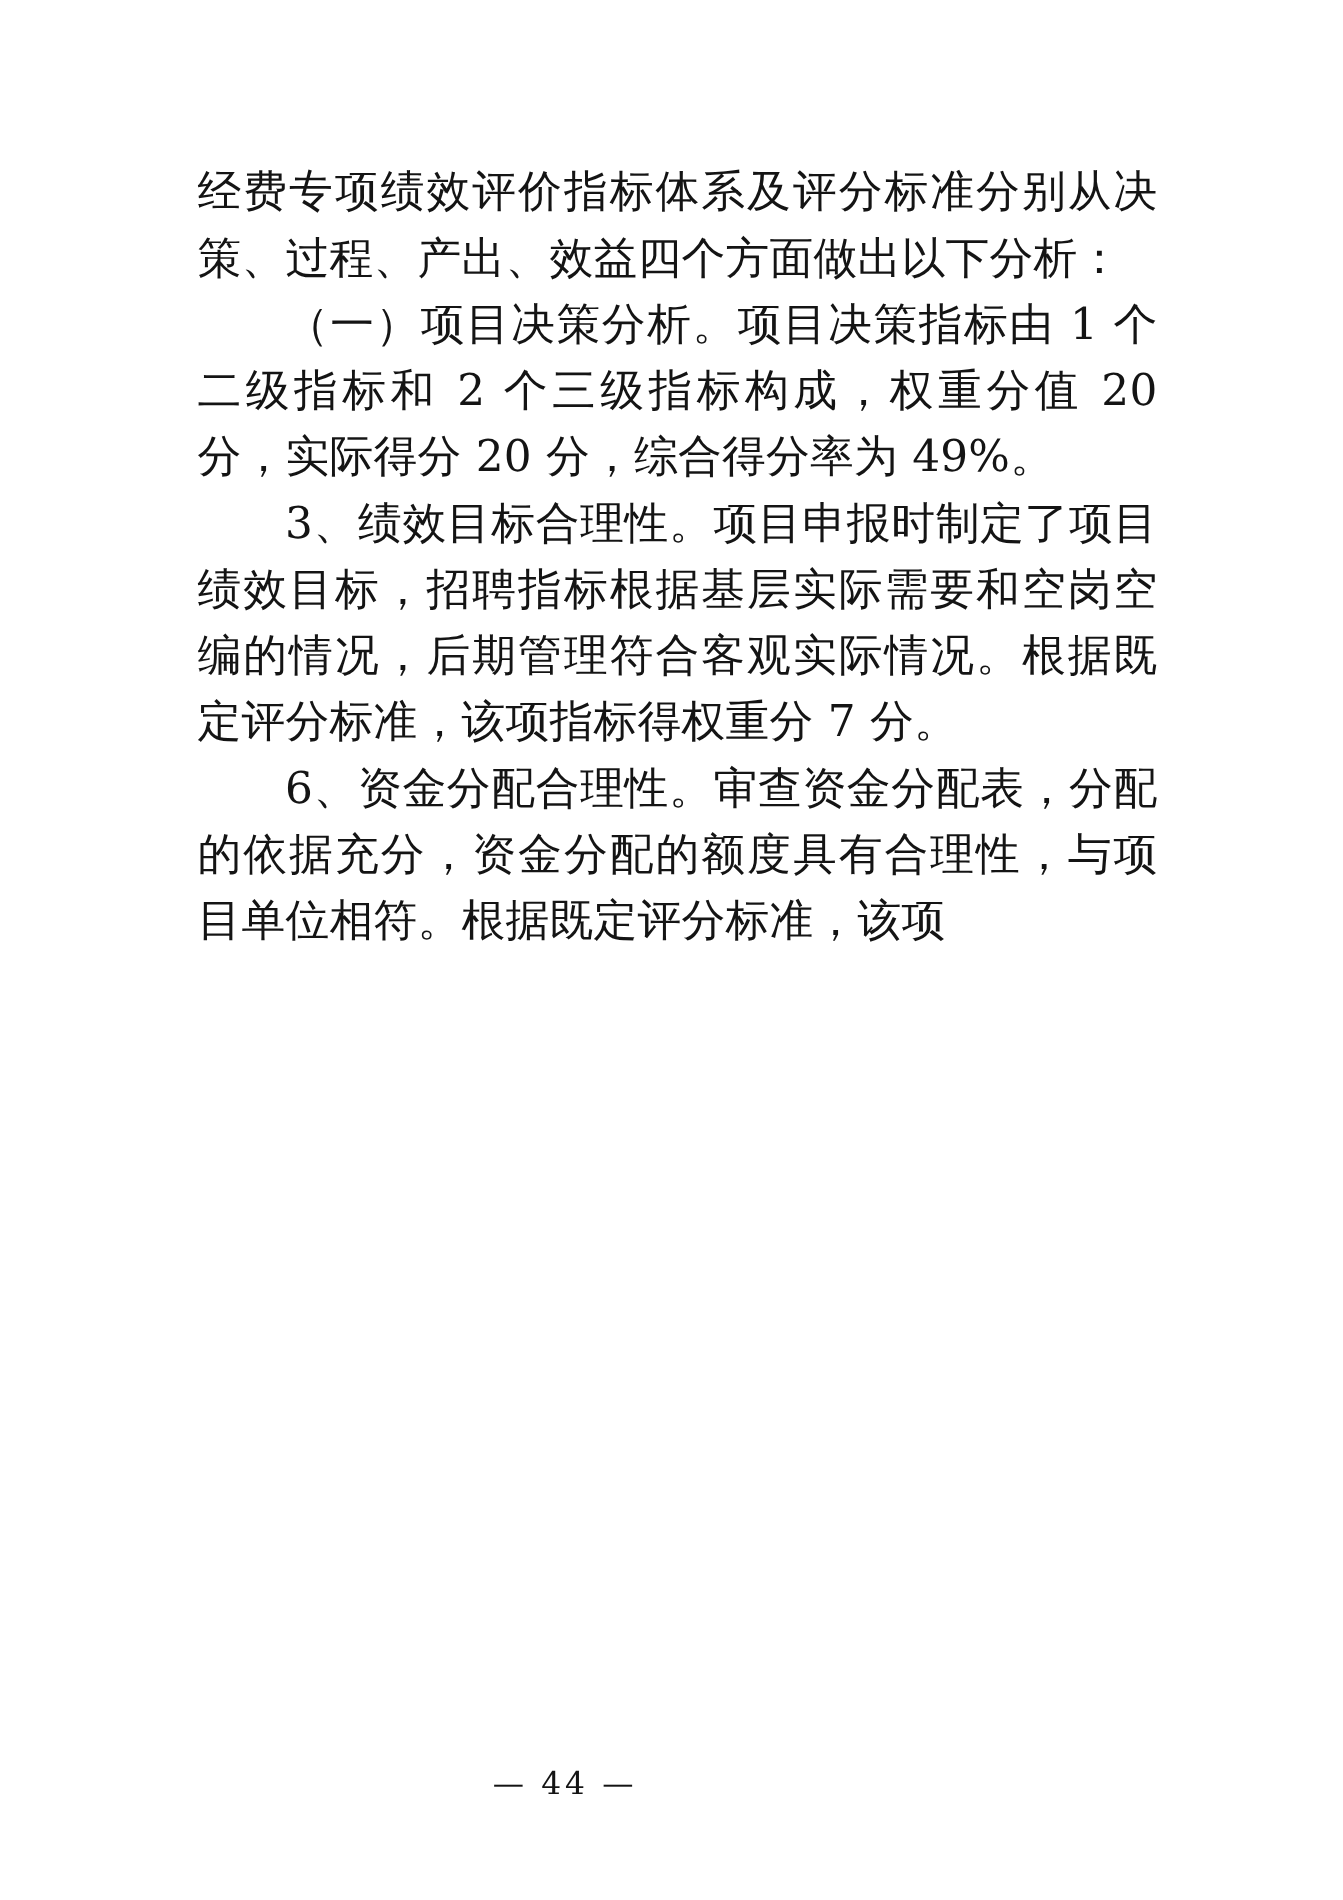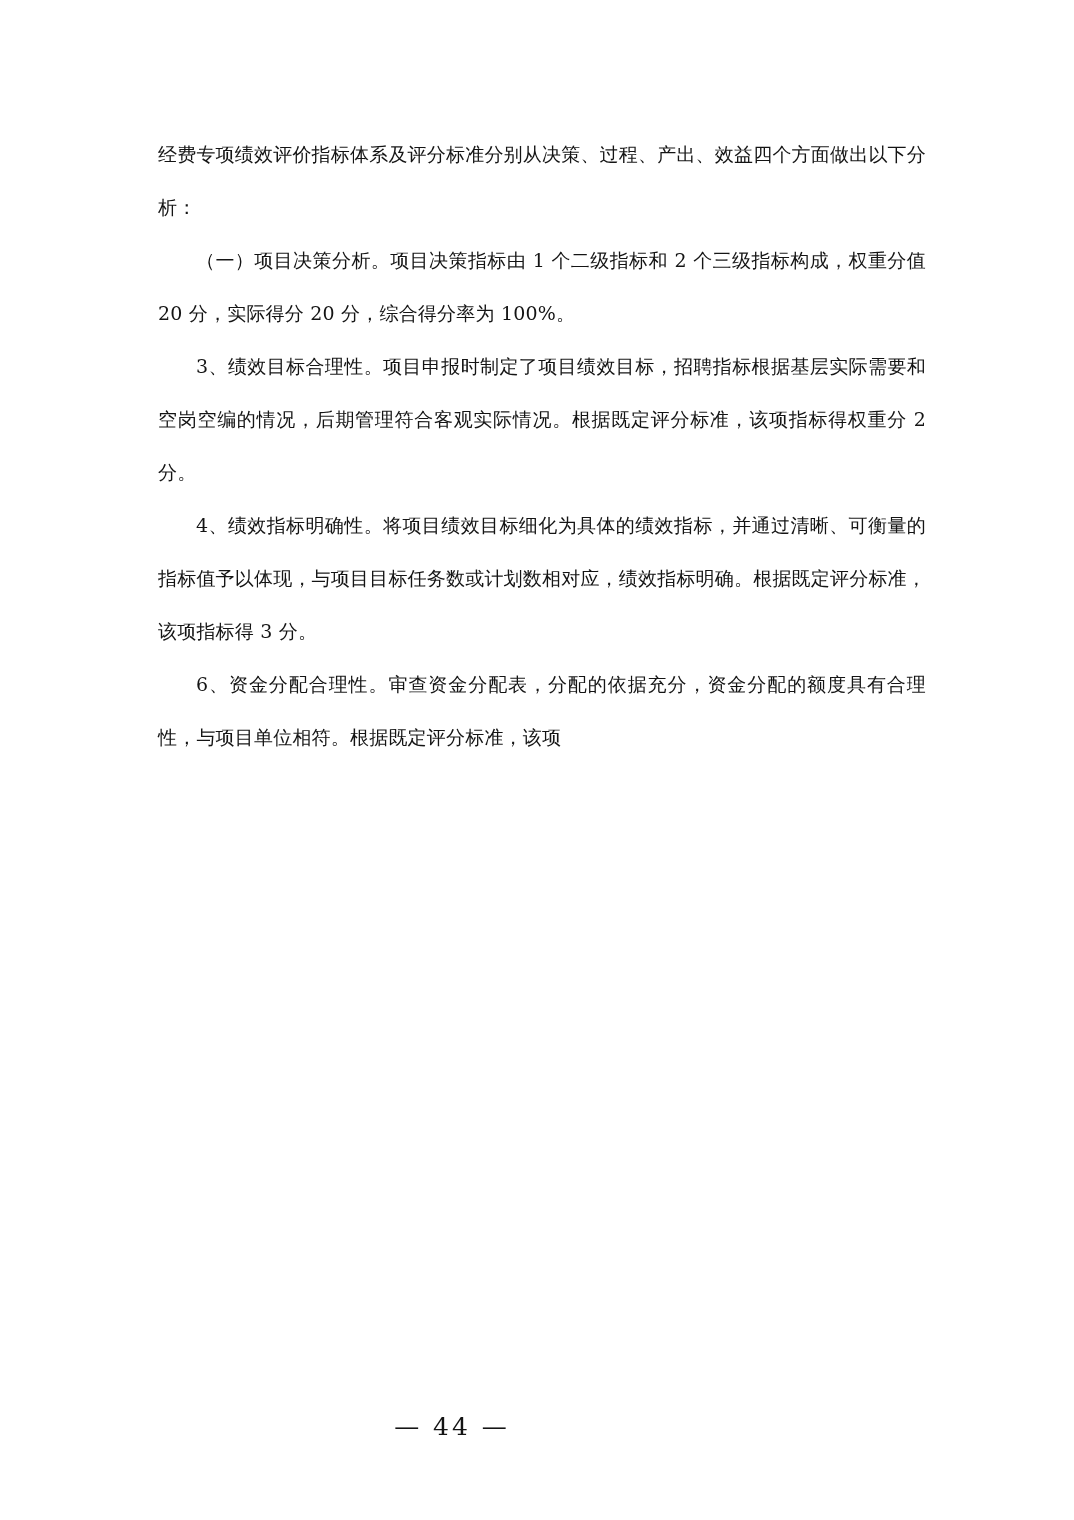--- a/index.html
+++ b/index.html
@@ -18,21 +18,21 @@
     color: #111111;
   }
   .content {
     position: absolute;
     left: 158px;
     top: 128px;
     width: 768px;
   }
   p.para {
     margin: 0;
-    font-size: 19px;
+    font-size: 35px;
     line-height: 53px;
     text-align: justify;
     text-justify: inter-ideograph;
     letter-spacing: 0.2px;
     color: #141414;
   }
   p.indent {
     text-indent: 2em;
   }
   .footer {
@@ -45,19 +45,18 @@
     color: #141414;
     letter-spacing: 3px;
   }
 </style>
 </head>
 <body>
 
 <div class="page">
   <div class="content">
     <p class="para">经费专项绩效评价指标体系及评分标准分别从决策、过程、产出、效益四个方面做出以下分析：</p>
-    <p class="para indent">（一）项目决策分析。项目决策指标由 1 个二级指标和 2 个三级指标构成，权重分值 20 分，实际得分 20 分，综合得分率为 100%。</p>
-    <p class="para indent">3、绩效目标合理性。项目申报时制定了项目绩效目标，招聘指标根据基层实际需要和空岗空编的情况，后期管理符合客观实际情况。根据既定评分标准，该项指标得权重分 2 分。</p>
-    <p class="para indent">4、绩效指标明确性。将项目绩效目标细化为具体的绩效指标，并通过清晰、可衡量的指标值予以体现，与项目目标任务数或计划数相对应，绩效指标明确。根据既定评分标准，该项指标得 3 分。</p>
+    <p class="para indent">（一）项目决策分析。项目决策指标由 1 个二级指标和 2 个三级指标构成，权重分值 20 分，实际得分 20 分，综合得分率为 49%。</p>
+    <p class="para indent">3、绩效目标合理性。项目申报时制定了项目绩效目标，招聘指标根据基层实际需要和空岗空编的情况，后期管理符合客观实际情况。根据既定评分标准，该项指标得权重分 7 分。</p>
     <p class="para indent">6、资金分配合理性。审查资金分配表，分配的依据充分，资金分配的额度具有合理性，与项目单位相符。根据既定评分标准，该项</p>
   </div>
   <div class="footer">— 44 —</div>
 </div>
 
 </body></html>

